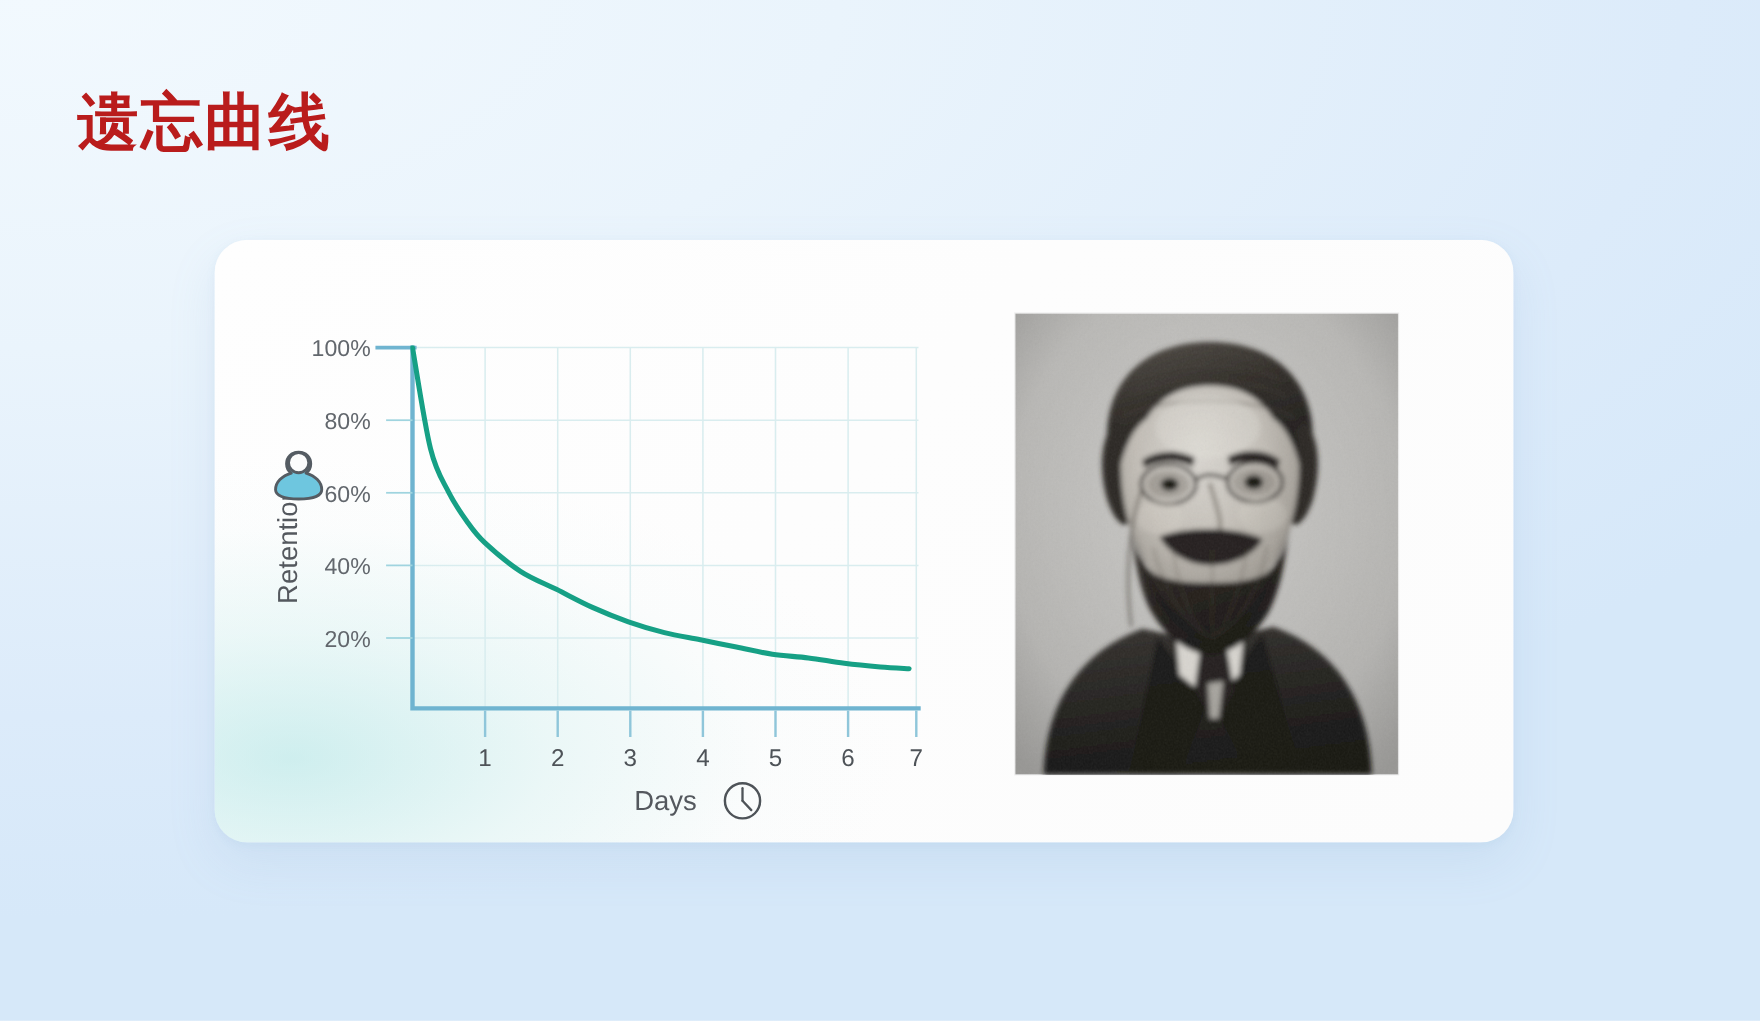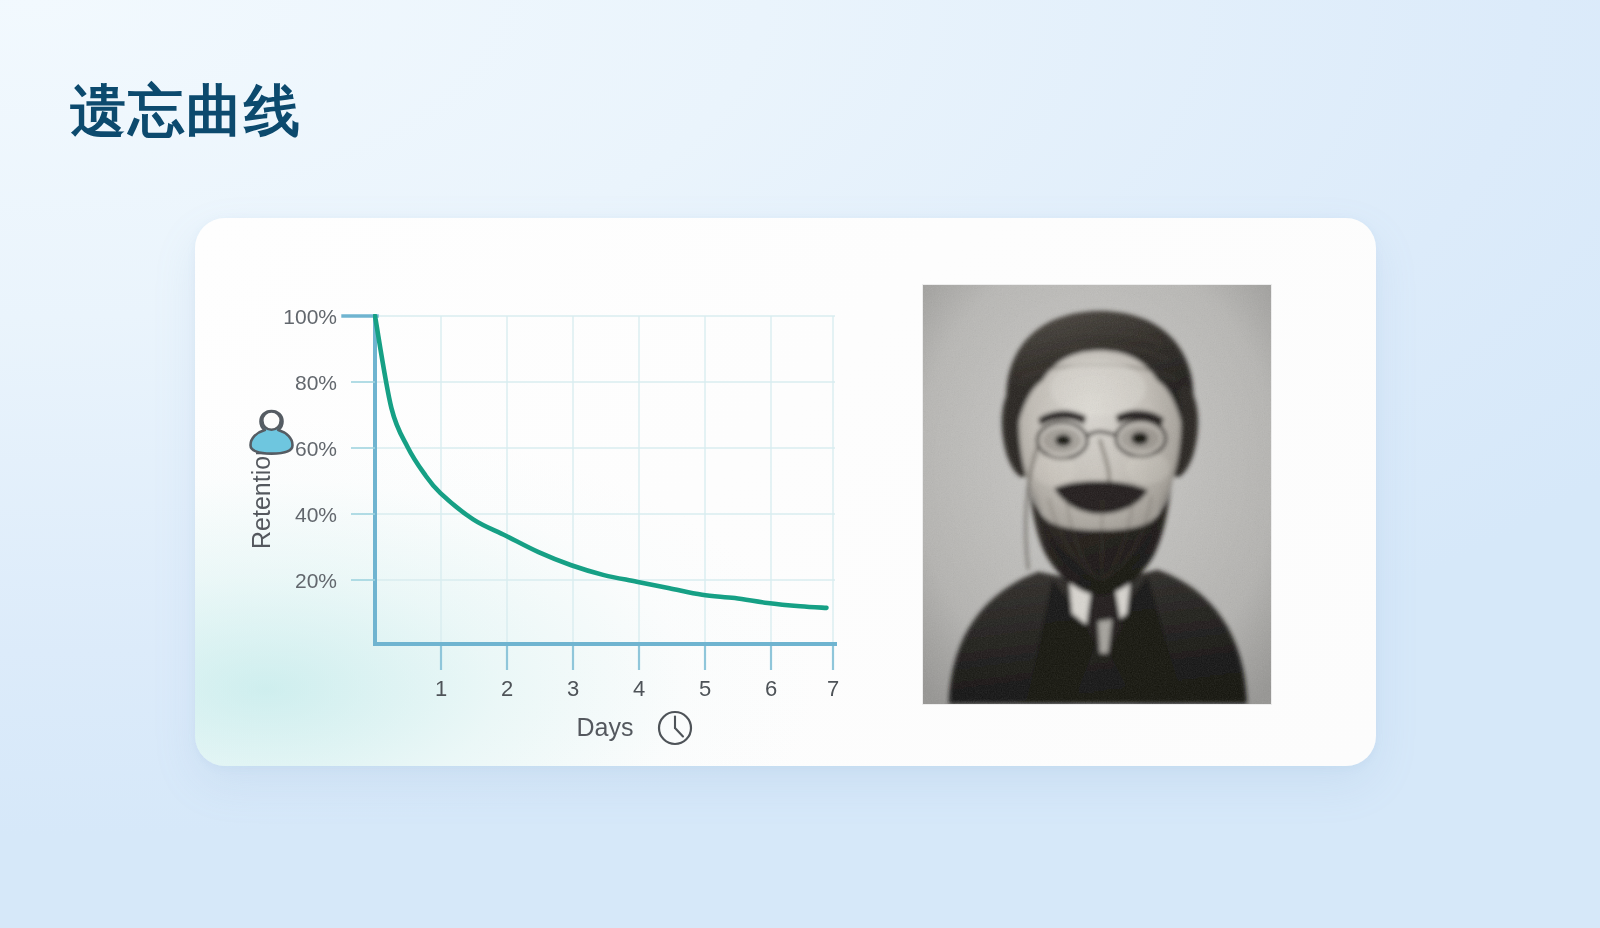--- a/index.html
+++ b/index.html
@@ -18,21 +18,21 @@
   }
 
   
   #page-title {
     position: absolute;
     left: 70px;
     top: 80px;
     font-size: 56px;
     font-weight: 700;
     letter-spacing: 2px;
-    color: #0c4a6e;
+    color: #b91c1c;
     line-height: 1.1;
     white-space: nowrap;
   }
 
   
   #content-card {
     position: absolute;
     left: 195px;
     top: 218px;
     width: 1181px;

